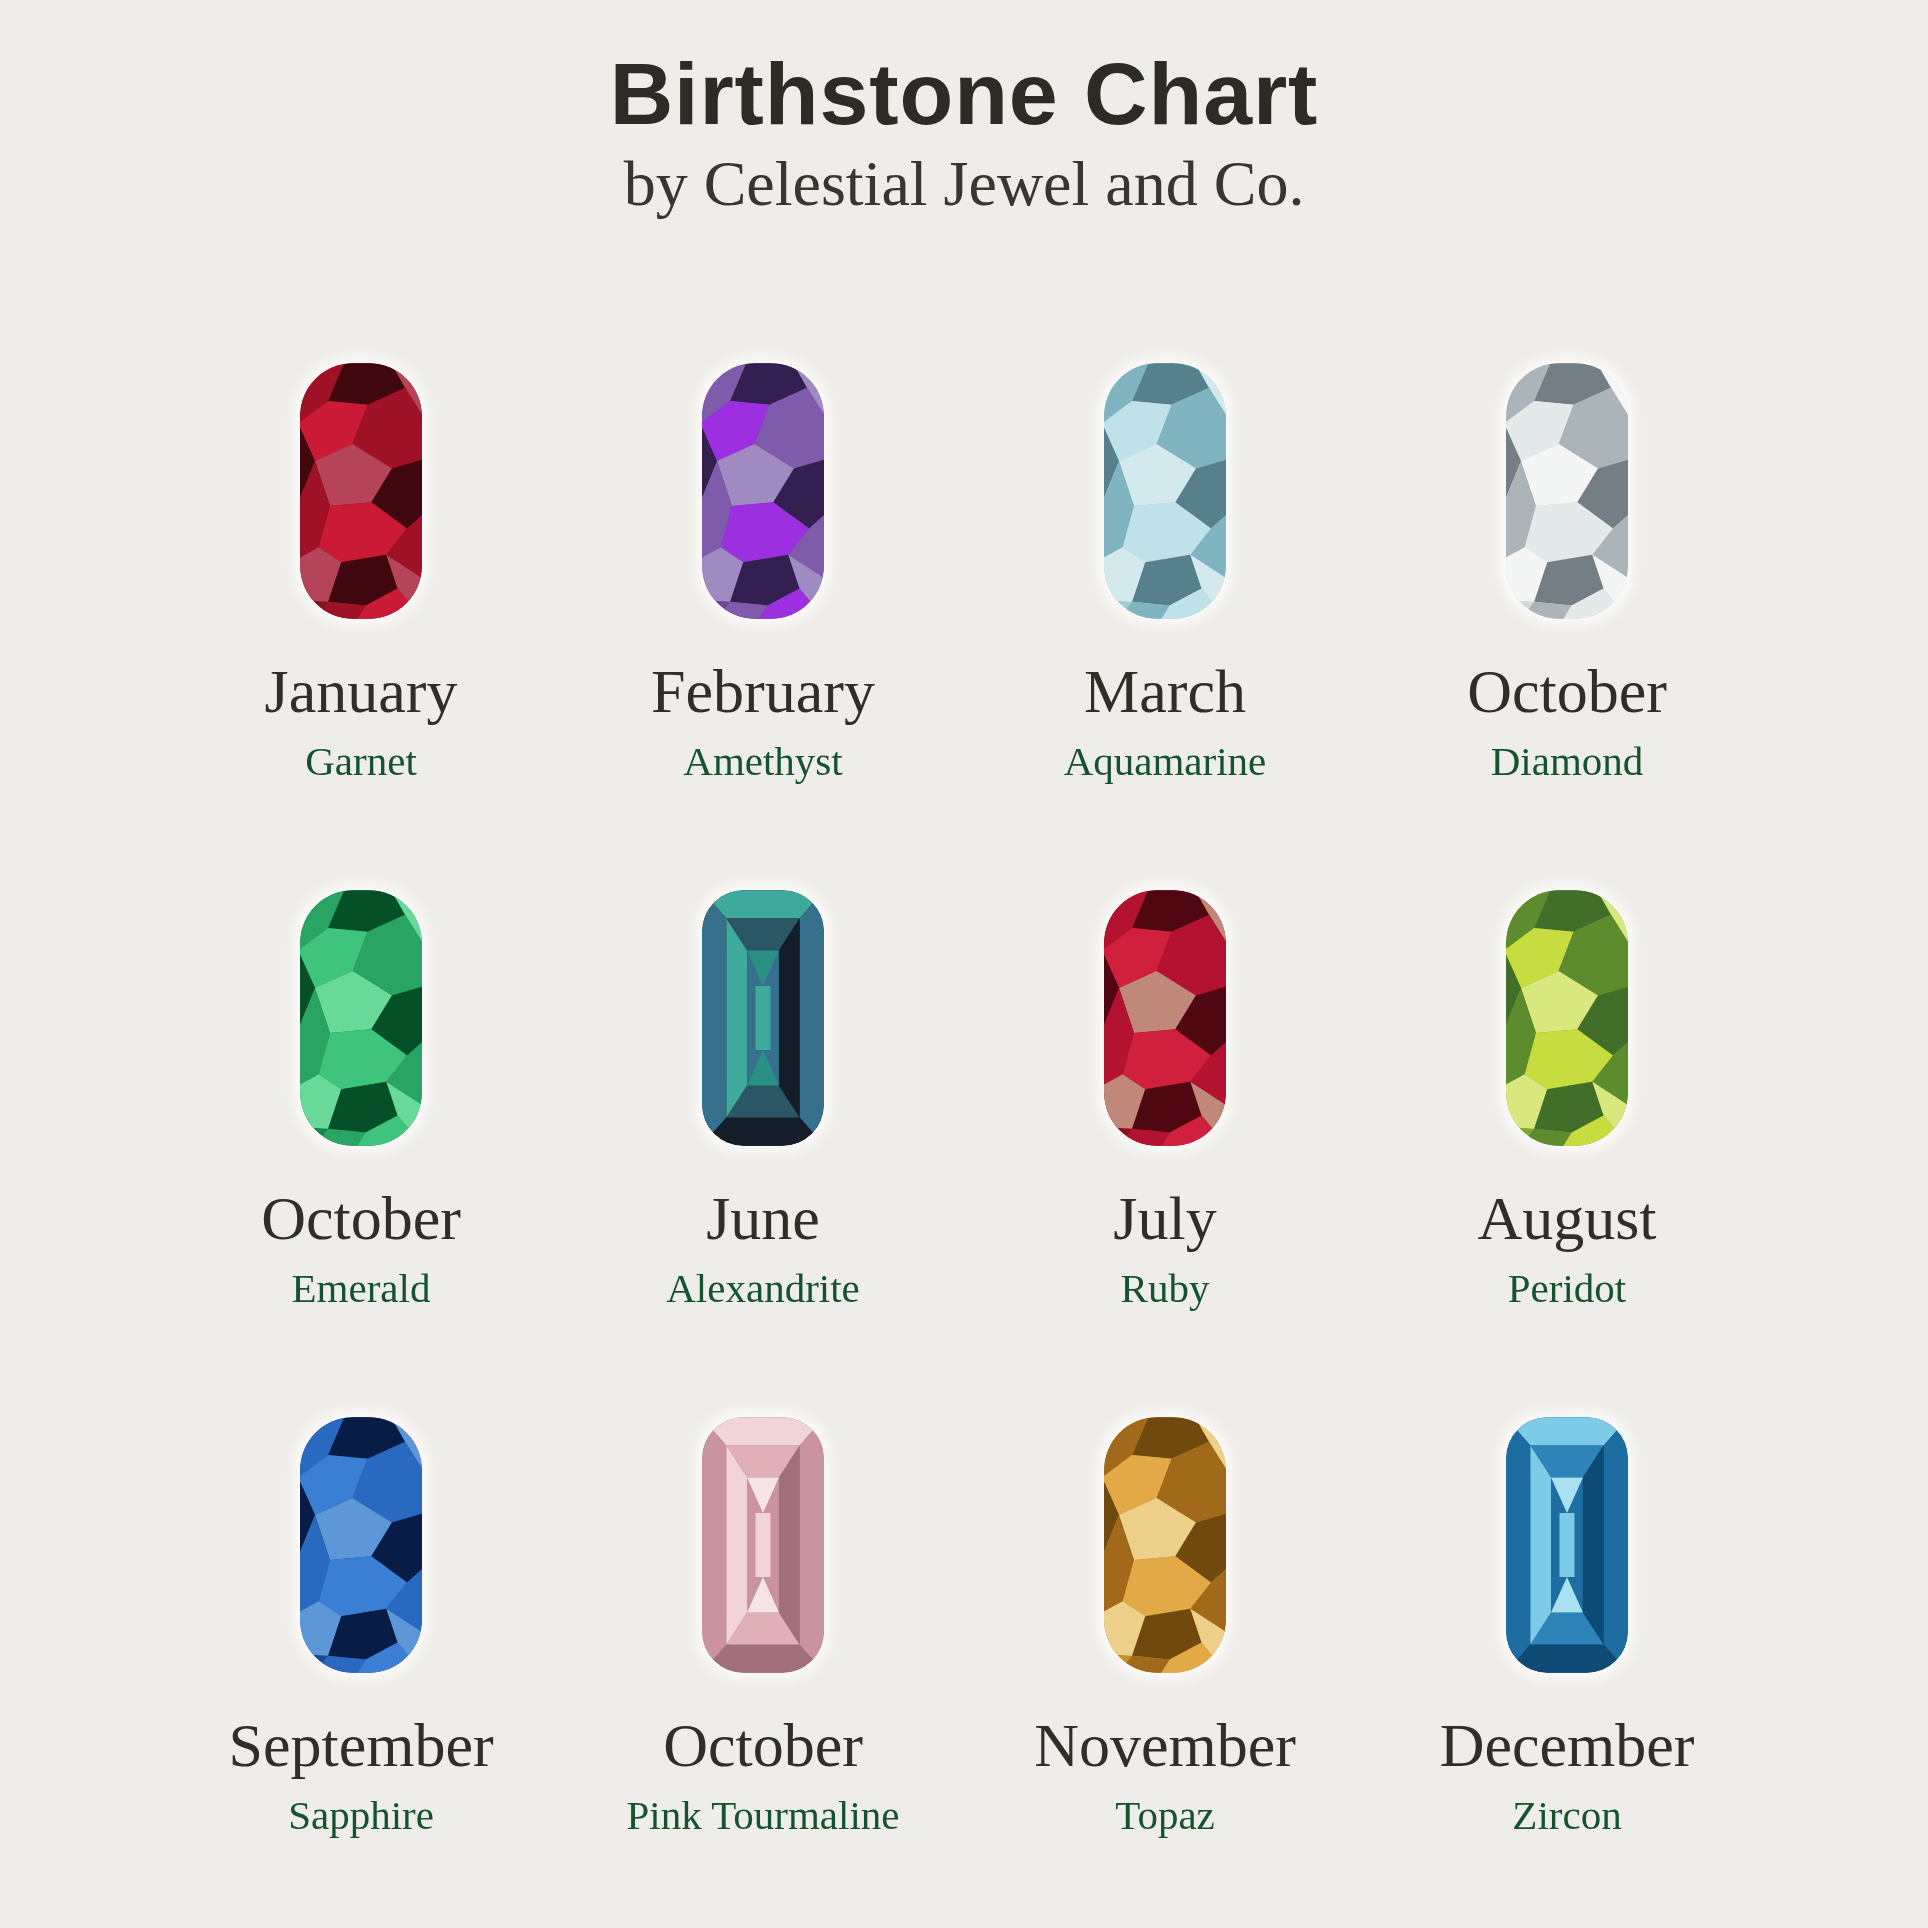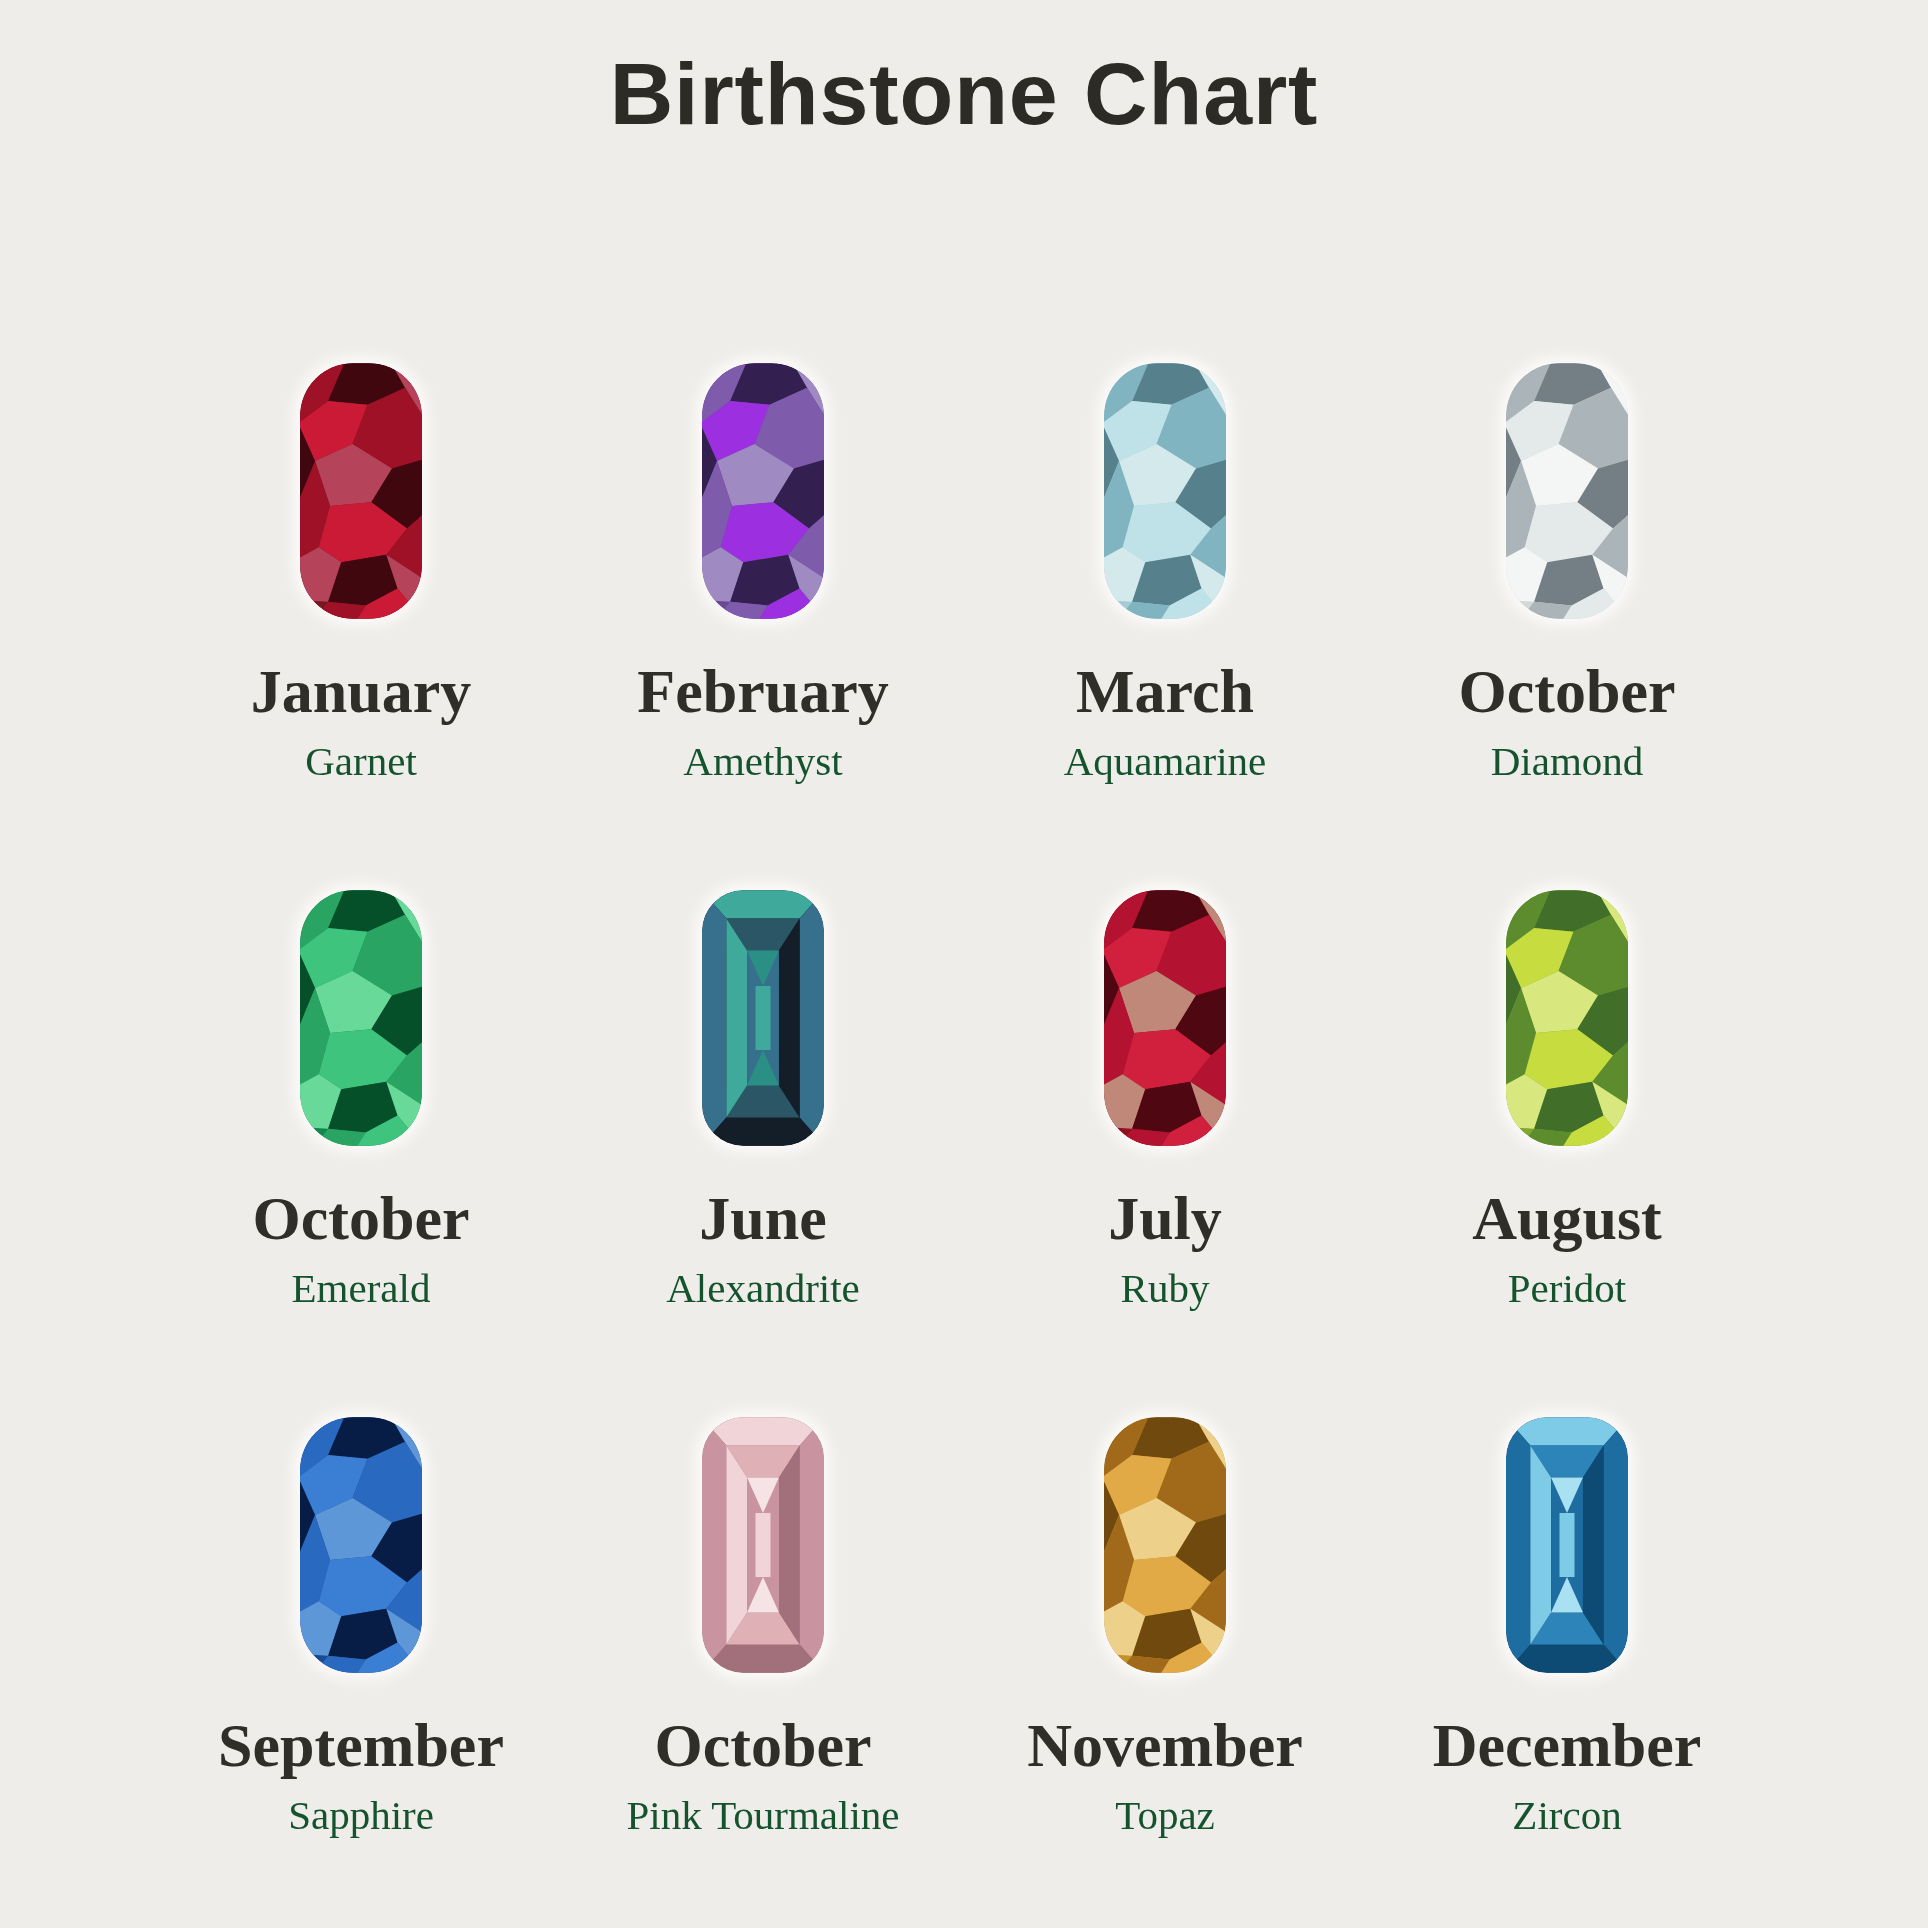--- a/index.html
+++ b/index.html
@@ -55,34 +55,34 @@
     height: 256px;
     border-radius: 53px;
     box-shadow: 0 0 15px 5.6px rgba(255,255,255,0.85);
     flex: 0 0 auto;
   }
   .month {
     margin-top: 38px;
     font-size: 62px;
     line-height: 1.12;
     color: #302e29;
-    font-weight: bold;
   }
   .stone {
     margin-top: 13px;
     font-size: 41px;
     line-height: 1.1;
     color: #14532d;
   }
 </style>
 </head>
 <body style="background: rgb(239, 237, 233);">
 
 <div class="poster">
   <div class="title">Birthstone Chart</div>
+  <div class="subtitle">by Celestial Jewel and Co.</div>
   <div class="grid">
       <div class="cell">
         <svg class="gem" style="border-radius:53px" viewBox="0 0 130 272">
           <defs>
             <clipPath id="clip0">
               <rect x="0" y="0" width="130" height="272" rx="56"></rect>
             </clipPath>
           </defs>
           <g clip-path="url(#clip0)">
             <polygon points="-2,-2 132,-2 132,274 -2,274" fill="#7a1622"></polygon>

